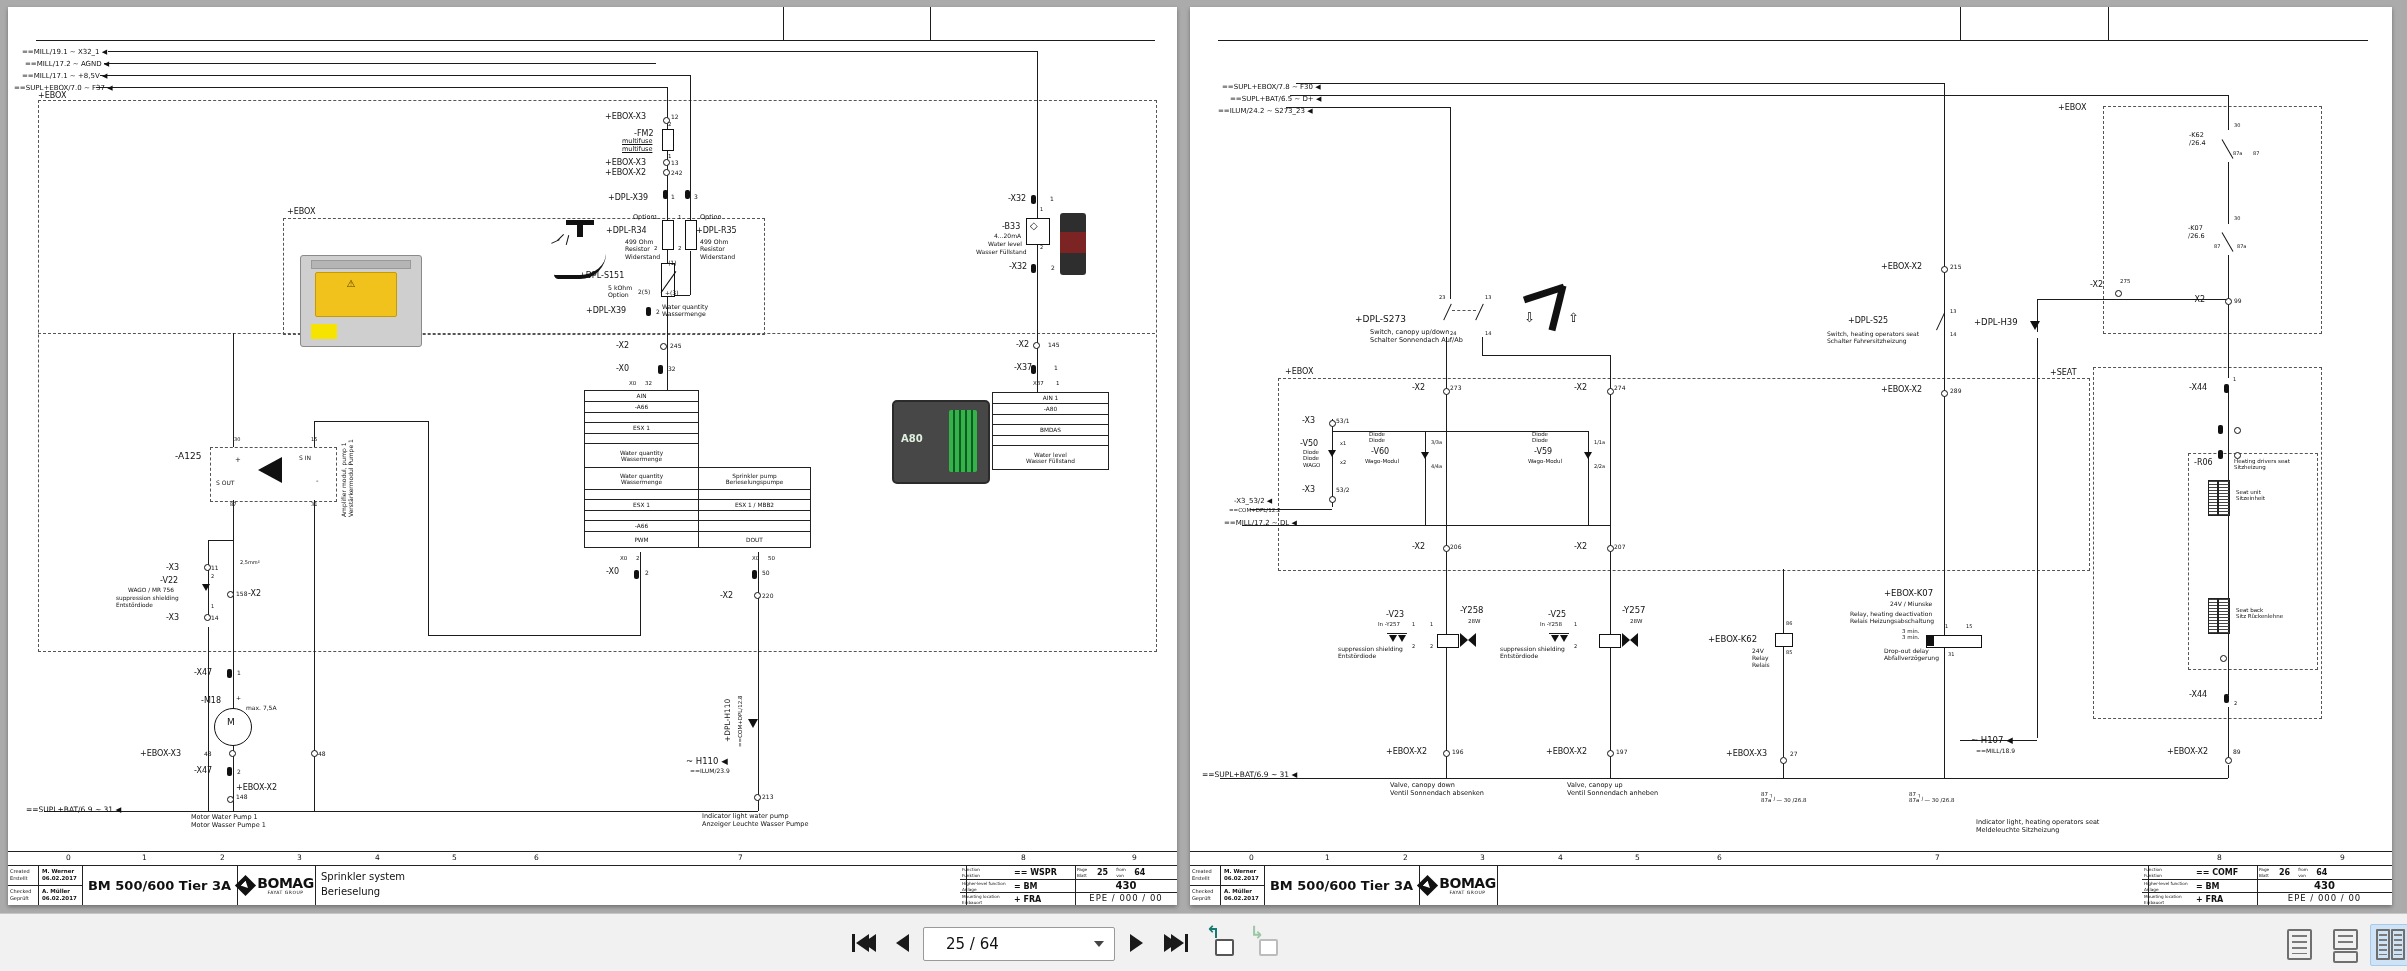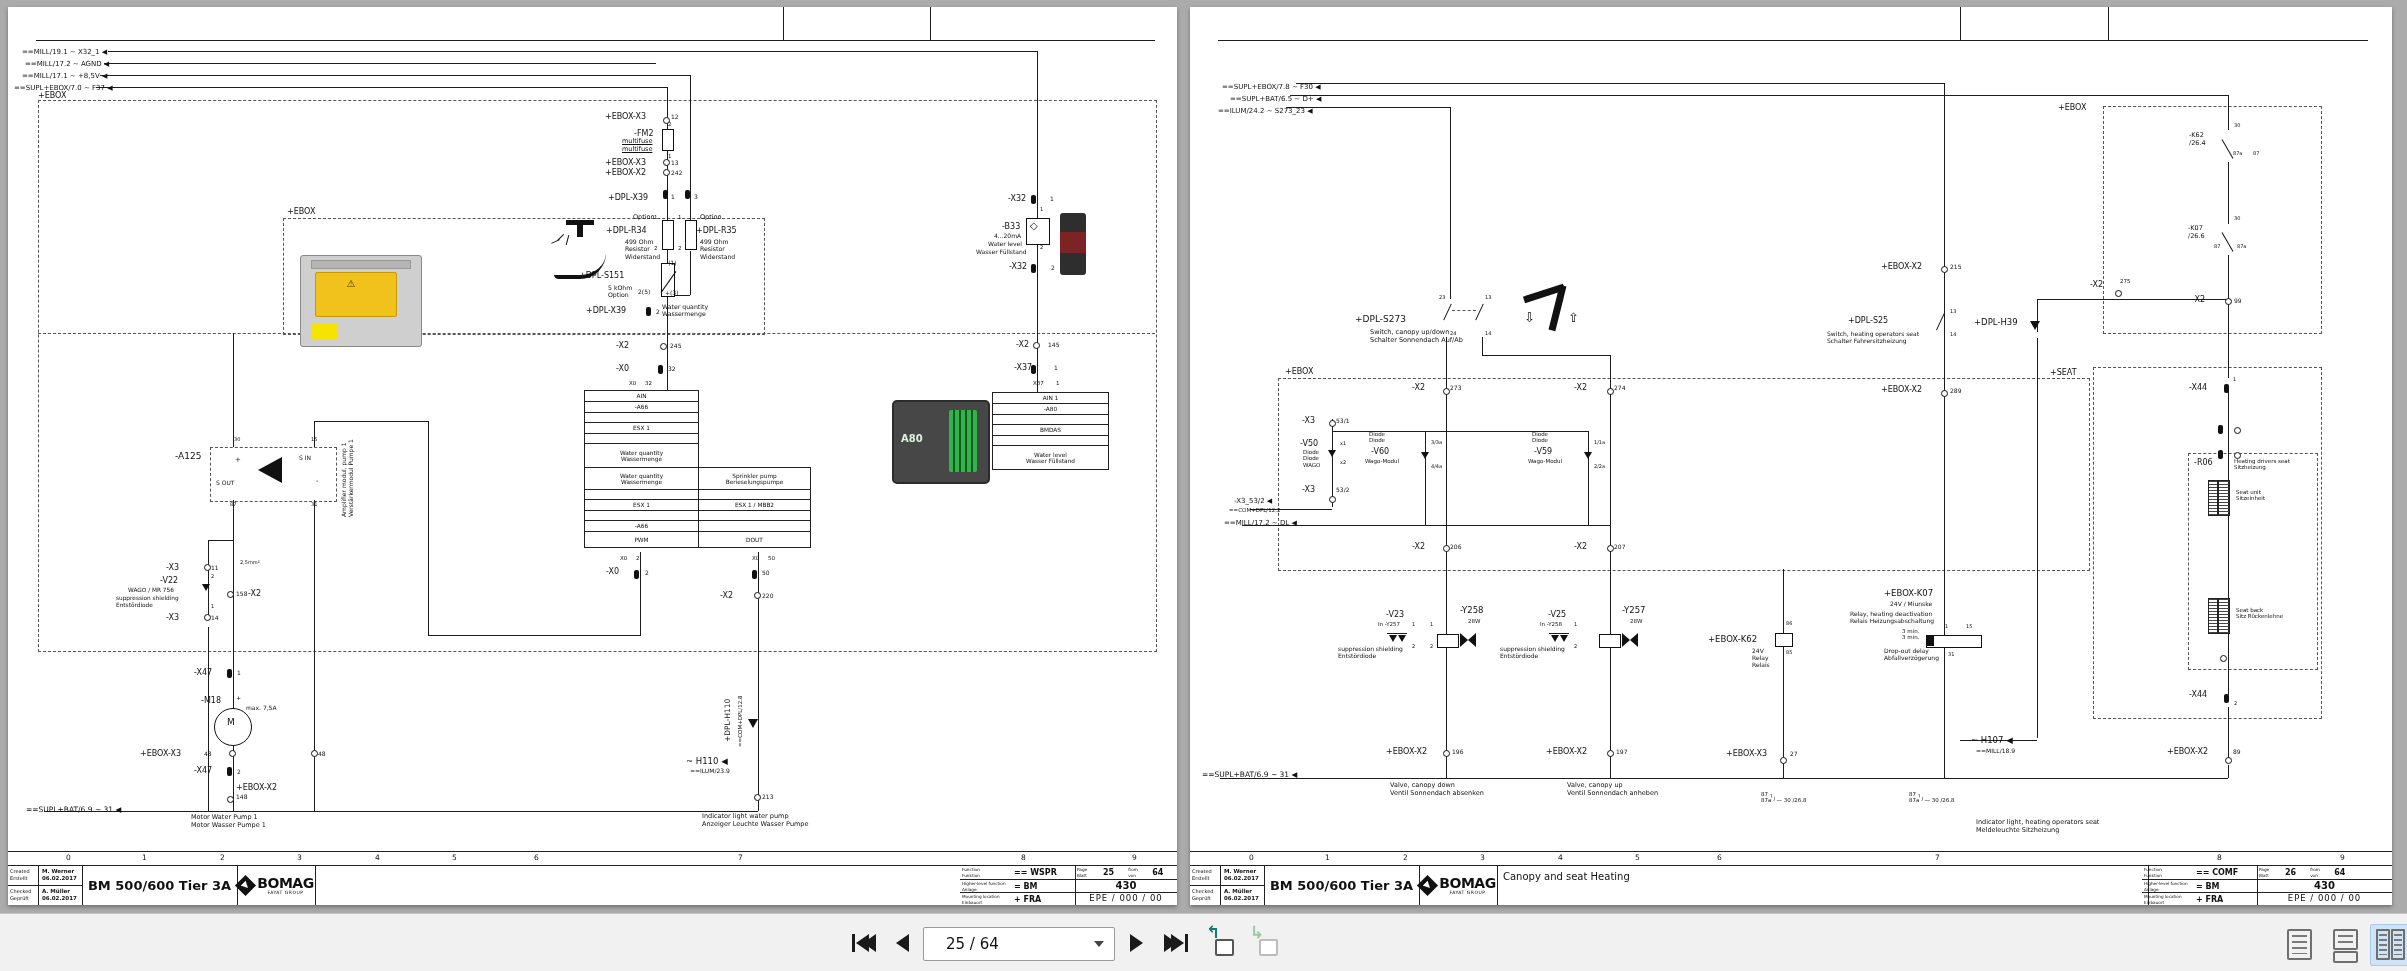--- a/index.html
+++ b/index.html
@@ -51,21 +51,21 @@
   .bname{font-size:14px;font-weight:bold;letter-spacing:-.5px;}
   .bgroup{font-size:4.5px;letter-spacing:.5px;margin-top:1px;}
   .tb-desc{left:307px;width:645px;padding:4px 0 0 6px;font-size:10px;line-height:1.45;}
   .tb-func{left:952px;width:115px;text-decoration:underline;}
   .frow{position:absolute;left:0;right:0;height:13px;display:flex;align-items:center;}
   .frow:nth-child(2){top:13px;border-top:1px solid #222;}
   .frow:nth-child(3){top:26px;border-top:1px solid #222;}
   .flab{width:52px;padding-left:2px;font-size:4.2px;line-height:1.2;}
   .fval{font-size:8px;font-weight:bold;}
   .tb-page{left:1067px;right:0;border-right:none;}
-  .prow1{position:absolute;top:0;left:0;right:0;height:13px;display:flex;align-items:center;font-size:4.2px;gap:6px;}
+  .prow1{position:absolute;top:0;left:0;right:0;height:13px;display:flex;align-items:center;font-size:4.2px;}
   .pnum{font-size:8px;font-weight:bold;margin:0 6px 0 2px;}
   .prow2{position:absolute;top:13px;left:0;right:0;height:13px;border-top:1px solid #222;text-align:center;font-size:10px;font-weight:bold;}
   .prow3{position:absolute;top:26px;left:0;right:0;height:13px;border-top:1px solid #222;text-align:center;font-size:8.5px;letter-spacing:1px;}
   
   .toolbar{position:absolute;left:0;top:913px;width:2407px;height:58px;background:#f1f1f1;border-top:1px solid #c6c6c6;}
   .tbtn{position:absolute;top:14px;height:30px;display:flex;align-items:center;justify-content:center;cursor:pointer;}
   .t-left{width:0;height:0;border-top:9px solid transparent;border-bottom:9px solid transparent;border-right:13px solid #1a1a1a;}
   .t-right{width:0;height:0;border-top:9px solid transparent;border-bottom:9px solid transparent;border-left:13px solid #1a1a1a;}
   .vbar{width:3px;height:18px;background:#1a1a1a;}
   .pagebox{position:absolute;left:923px;top:13px;width:190px;height:32px;background:#fff;border:1.5px solid #9a9a9a;border-radius:2px;display:flex;align-items:center;}
@@ -113,20 +113,24 @@
             <span class="mval"><span>A. Müller</span><br><span>06.02.2017</span></span>
           </div>
       </div>
       <div class="tb-c tb-machine">BM 500/600 Tier 3A</div>
       <div class="tb-c tb-logo">
         <span class="bomag-diamond"></span>
         <span class="bwrap">
             <span class="bname">BOMAG</span>
             <span class="bgroup">FAYAT GROUP</span>
           </span>
+      </div>
+      <div class="tb-c tb-desc">
+        <div>Sprinkler system</div>
+        <div>Berieselung</div>
       </div>
       <div class="tb-c tb-func">
         <div class="frow">
             <span class="flab"><span>Function</span><br><span>Funktion</span></span>
             <span class="fval">== WSPR</span>
           </div>
         <div class="frow">
             <span class="flab"><span>Higher-level function</span><br><span>Anlage</span></span>
             <span class="fval">= BM</span>
           </div>
@@ -409,21 +413,20 @@
       </div>
       <div class="tb-c tb-machine">BM 500/600 Tier 3A</div>
       <div class="tb-c tb-logo">
         <span class="bomag-diamond"></span>
         <span class="bwrap">
             <span class="bname">BOMAG</span>
             <span class="bgroup">FAYAT GROUP</span>
           </span>
       </div>
       <div class="tb-c tb-desc">
-        <div>Canopy and seat Heating</div>
       </div>
       <div class="tb-c tb-func">
         <div class="frow">
             <span class="flab"><span>Function</span><br><span>Funktion</span></span>
             <span class="fval">== COMF</span>
           </div>
         <div class="frow">
             <span class="flab"><span>Higher-level function</span><br><span>Anlage</span></span>
             <span class="fval">= BM</span>
           </div>

